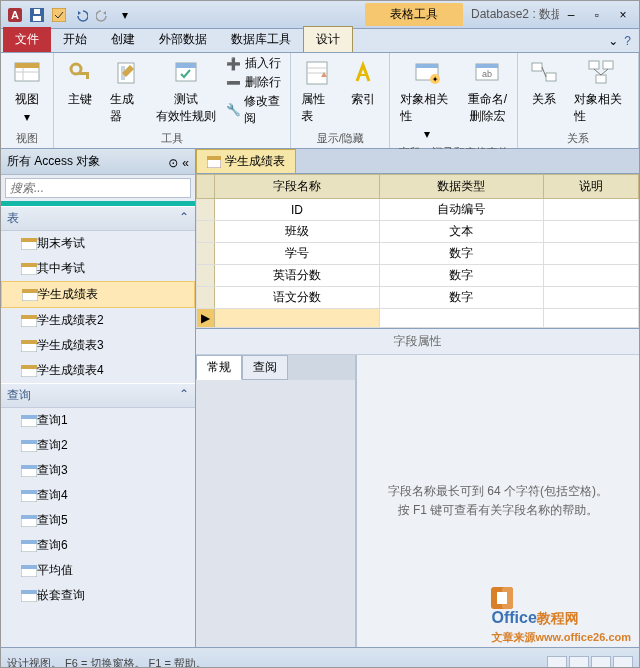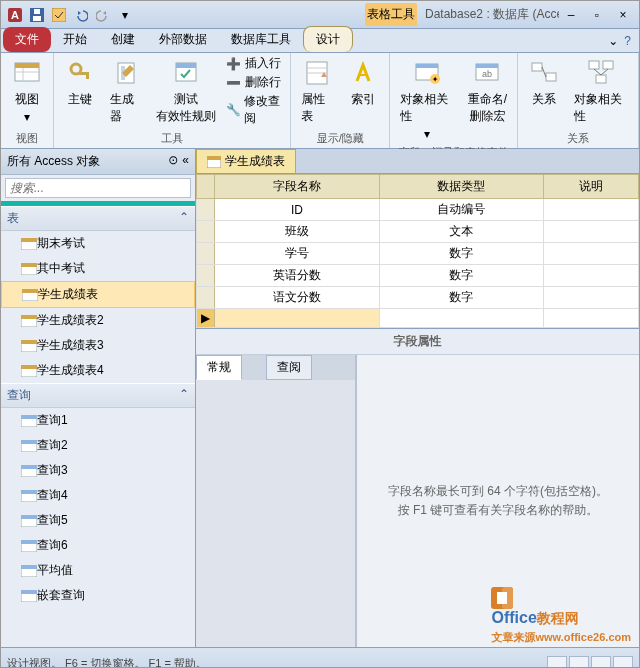--- a/index.html
+++ b/index.html
@@ -2,47 +2,47 @@
 <html><head>
 <meta charset="utf-8">
 <style>
 * { box-sizing: border-box; font-family: "Microsoft YaHei", SimSun, sans-serif; }
 body { margin: 0; width: 640px; height: 668px; background: #fff; font-size: 12px; overflow: hidden; border: 1px solid #999; position: relative; }
 
 
 .titlebar { height: 28px; background: linear-gradient(#dbe5f1,#c5d5ea); display: flex; align-items: center; padding: 0 4px; border-bottom: 1px solid #8ba0bc; }
 .titlebar .qat { display: flex; gap: 2px; align-items: center; }
 .titlebar .qat .qbtn { width: 20px; height: 20px; display:flex; align-items:center; justify-content:center; border:1px solid transparent; }
-.titlebar .context-tab { background:#f6c76e; margin-left: 230px; padding: 3px 2px; font-size:12px; border-radius:2px 2px 0 0; }
+.titlebar .context-tab { background:#f6c76e; margin-left: 230px; padding: 3px 25px; font-size:12px; border-radius:2px 2px 0 0; }
 .titlebar .title { margin-left: 8px; color:#555; font-size:12px; flex:1; overflow:hidden; white-space:nowrap; }
 .titlebar .winctrl { display:flex; gap:2px; }
 .titlebar .winctrl span { width:24px; text-align:center; cursor:default; }
 
 
 .ribbon-tabs { height: 24px; display:flex; align-items:flex-end; background:#dbe5f1; padding-left:2px; border-bottom:1px solid #8ba0bc; }
-.ribbon-tabs .tab { padding:4px 12px; font-size:12px; cursor:default;border-radius:8px; }
+.ribbon-tabs .tab { padding:4px 12px; font-size:12px; cursor:default; }
 .ribbon-tabs .tab.file { background:#bd3339; color:#fff; }
 .ribbon-tabs .tab.active { background:#f6f0de; border:1px solid #a79557; border-bottom:none; }
 .ribbon-tabs .help { margin-left:auto; padding:4px 8px; display:flex; gap:6px; }
 
 
 .ribbon { height: 96px; background:#eef3f9; border-bottom:1px solid #8ba0bc; display:flex; }
 .group { border-right:1px solid #c2cedb; padding:2px 6px; display:flex; flex-direction:column; align-items:center; justify-content:space-between; }
 .group .row { display:flex; gap:6px; align-items:flex-start; flex:1; }
 .group .glabel { font-size:11px; color:#555; text-align:center; padding-top:2px; }
 .bigbtn { display:flex; flex-direction:column; align-items:center; gap:2px; padding:2px 4px; font-size:12px; }
 .bigbtn .ic { width:32px; height:32px; display:flex; align-items:center; justify-content:center; }
 .smallrow { display:flex; flex-direction:column; gap:2px; font-size:12px; }
 .smallrow .sitem { display:flex; align-items:center; gap:3px; }
 .sitem .sic { width:16px; height:16px; display:inline-flex; align-items:center; justify-content:center; }
 
 
 .work { display:flex; height: calc(668px - 28px - 24px - 96px - 22px); }
 .navpane { width:195px; border-right:1px solid #8ba0bc; background:#e8edf5; display:flex; flex-direction:column; }
-.navhead { background:linear-gradient(#dbe5ef,#c6d4e4); padding:4px 6px; display:flex; align-items:flex-start; border-bottom:1px solid #a9b8cc; }
+.navhead { background:linear-gradient(#dbe5ef,#c6d4e4); padding:4px 6px; display:flex; align-items:flex-end; border-bottom:1px solid #a9b8cc; }
 .navhead .t { flex:1; font-size:12px; }
 .navsearch { padding:3px 4px; border-bottom:5px solid #14b8a6; }
 .navsearch input { width:100%; font-size:12px; font-style:italic; color:#888; border:1px solid #b6c1d1; padding:2px 4px; background:#fff; }
 .navgroup { }
 .navgroup .gh { background:linear-gradient(#e7edf5,#d7e0ec); padding:3px 6px; font-size:12px; color:#3b5a8b; border-top:1px solid #fff; border-bottom:1px solid #c2cedb; display:flex; }
 .navgroup .gh .chev { margin-left:auto; }
 .navitem { padding:4px 6px 4px 20px; display:flex; align-items:center; font-size:12px; }
 .navitem.sel { background:#fde8b6; border:1px solid #f0c869; }
 .navitem .oic { width:16px; height:12px; }
 
@@ -50,24 +50,24 @@
 .main { flex:1; display:flex; flex-direction:column; background:#e8edf5; }
 .objtab { display:flex; background:#c9d5e4; border-bottom:1px solid #8ba0bc; }
 .objtab .ot { background:#f6e6a8; border:1px solid #c4a94d; border-bottom:none; padding:3px 10px; display:flex; align-items:center; gap:4px; font-size:12px; }
 .grid { background:#fff; border-bottom:1px solid #8ba0bc;text-align:center; }
 .grid table { width:100%; border-collapse:collapse; font-size:12px; }
 .grid th { background:#e9e2c0; border:1px solid #c4b98a; padding:3px 4px; font-weight:normal; }
 .grid td { border:1px solid #ddd; padding:2px 4px; height:18px; }
 .grid td.rowhead { width:16px; background:#eee9d5; border-right:1px solid #c4b98a; }
 .grid tr.cur td.rowhead { background:#f0c869; }
 .grid tr.edit td:nth-child(2) { background:#fde8b6; }
-.propsplit { text-align:center; font-size:12px; color:#666; padding:4px; background:#e8edf5; border-bottom:1px solid #c2cedb;font-weight:bold; }
+.propsplit { text-align:center; font-size:12px; color:#666; padding:4px; background:#e8edf5; border-bottom:1px solid #c2cedb; }
 .proparea { flex:1; display:flex; background:#e8edf5; }
 .proptabs-wrap { width:160px; background:#dfe4ec; border-right:1px solid #b6c1d1; }
-.proptabs { display:flex; background:#cfd7e3;gap:24px; }
+.proptabs { display:flex; background:#cfd7e3; }
 .proptabs .pt { padding:3px 10px; font-size:12px; border:1px solid #a9b8cc; background:#e8edf5; }
 .proptabs .pt.active { background:#fff; border-bottom-color:#fff; }
 .helpbox { flex:1; background:#eef1f6; display:flex; align-items:center; justify-content:center; text-align:center; font-size:12px; color:#666; padding:10px 30px; line-height:1.6; border-left:1px solid #b6c1d1; }
 
 
 .status { height:32px; background:linear-gradient(#dbe5f1,#c5d5ea); border-top:1px solid #8ba0bc; display:flex; align-items:center; padding:0 6px; font-size:11px; color:#444; }
 .status .sbtns { margin-left:auto; display:flex; gap:2px; }
 .status .sbtns span { width:20px; height:16px; border:1px solid #a9b8cc; background:#eef3f9; }
 
 

